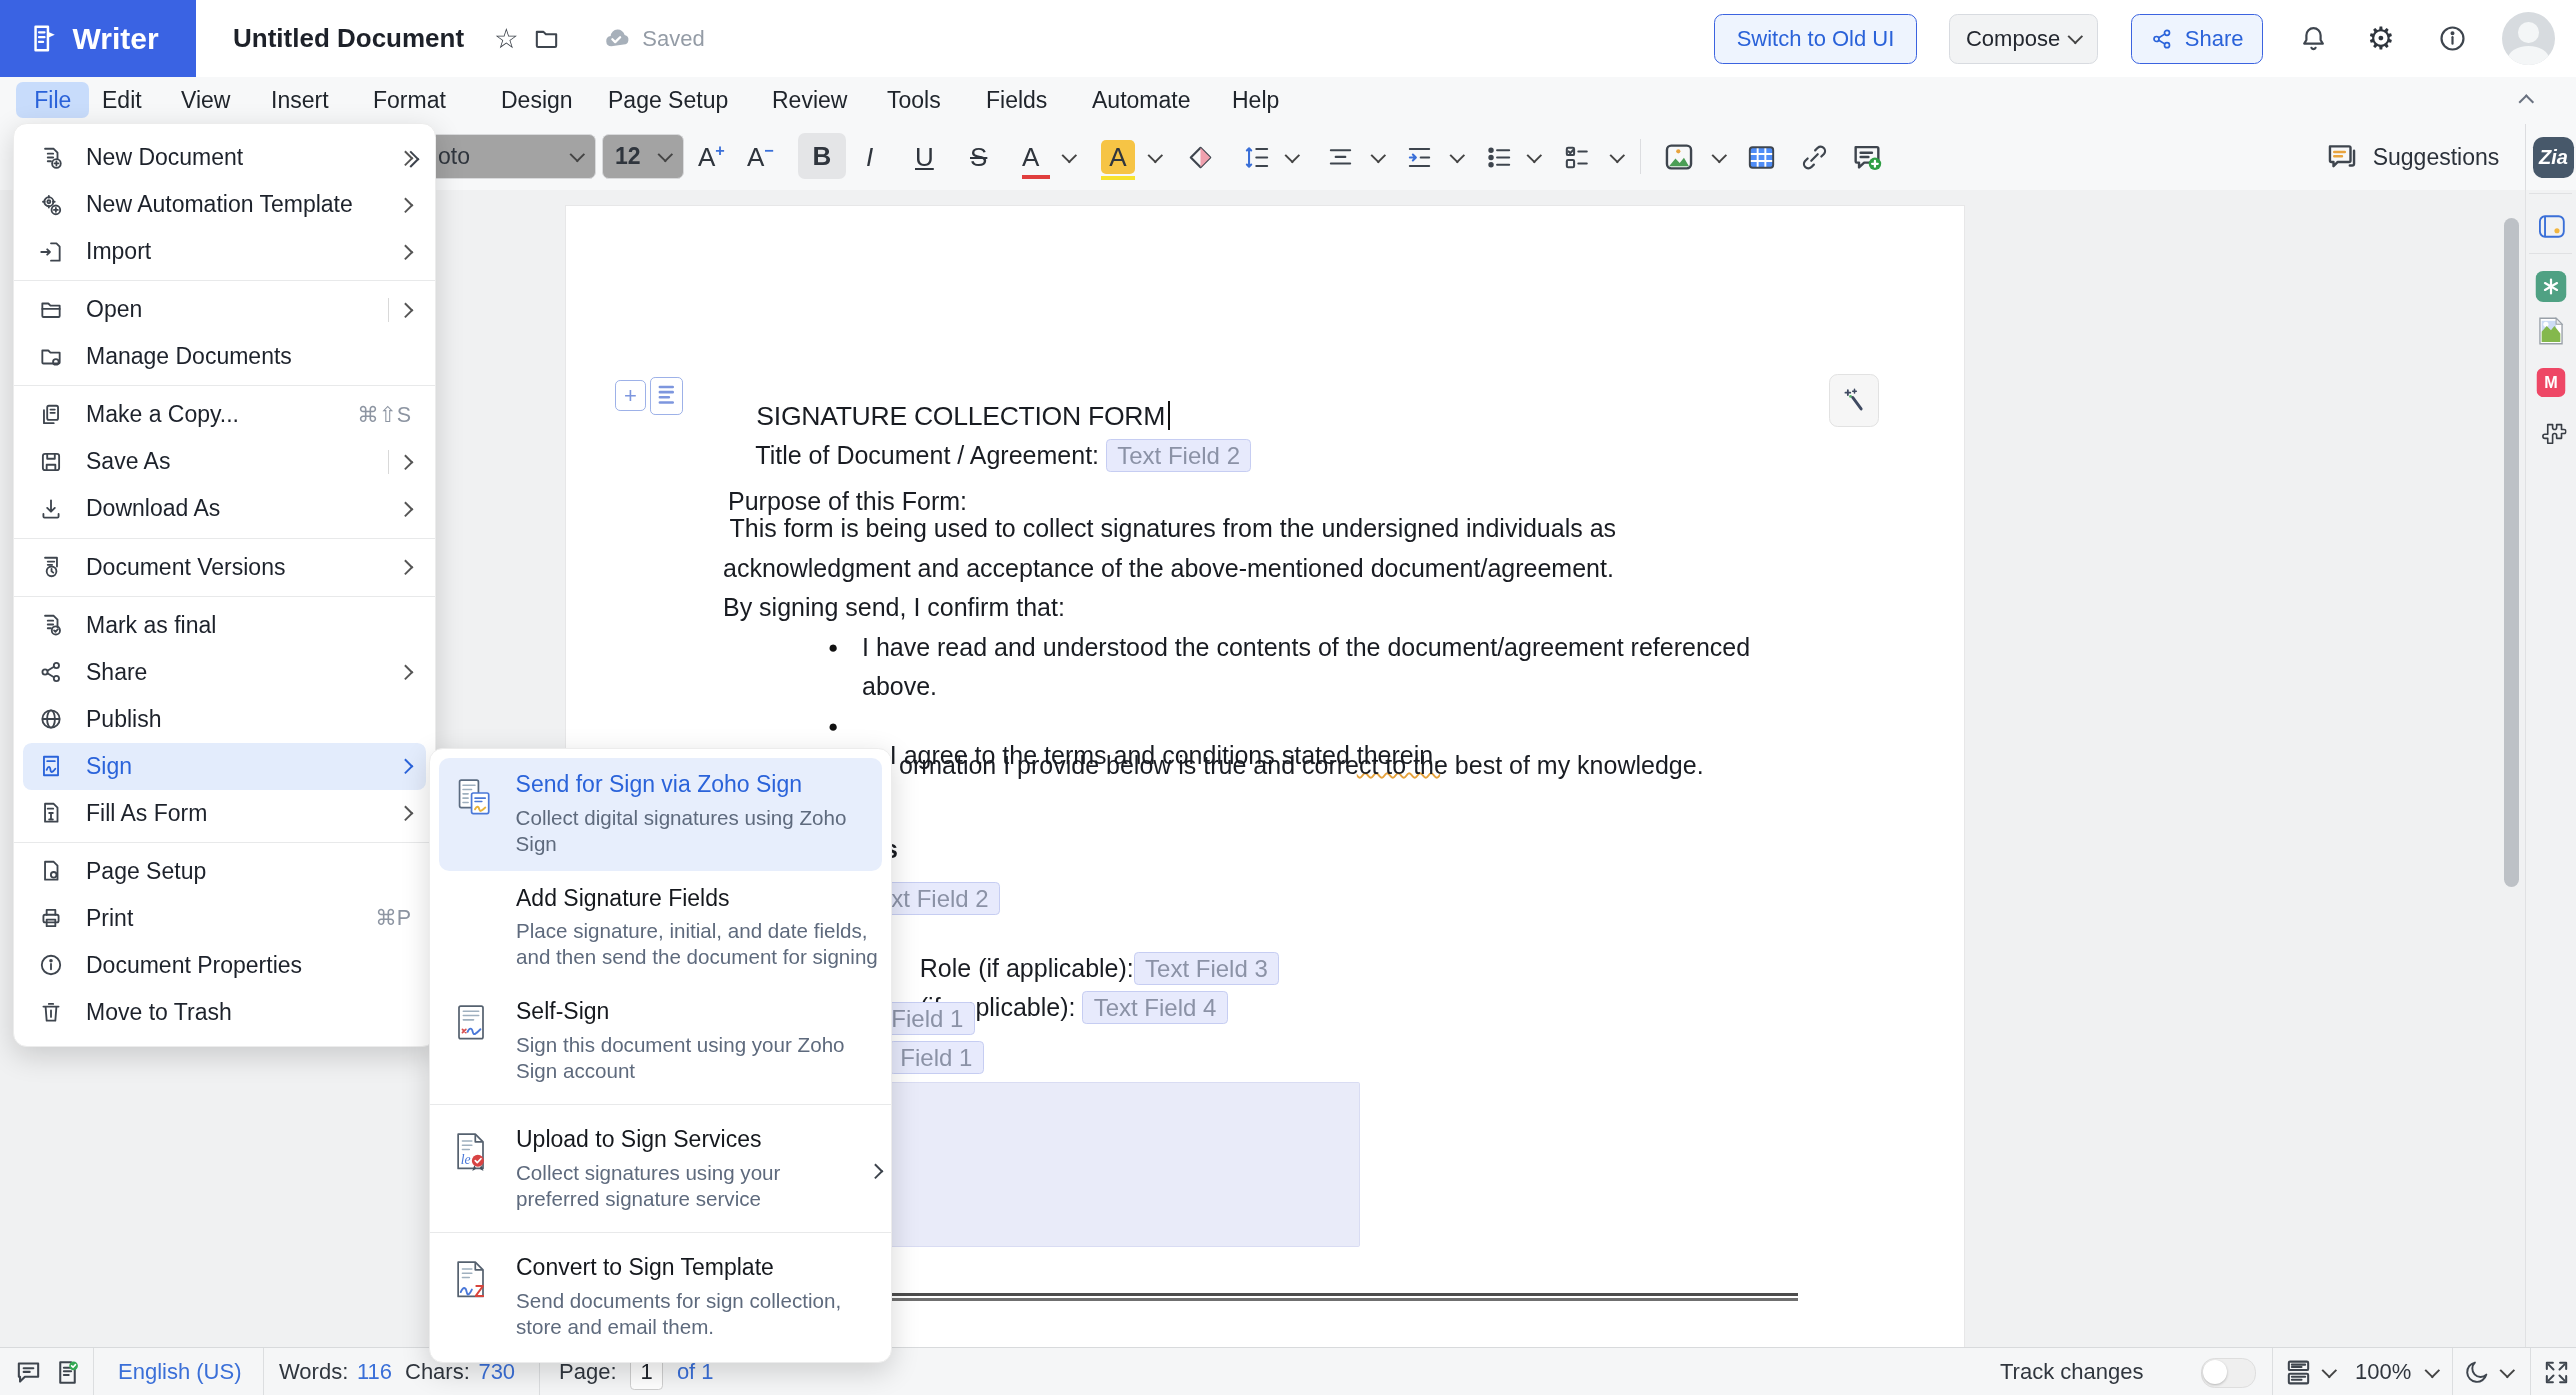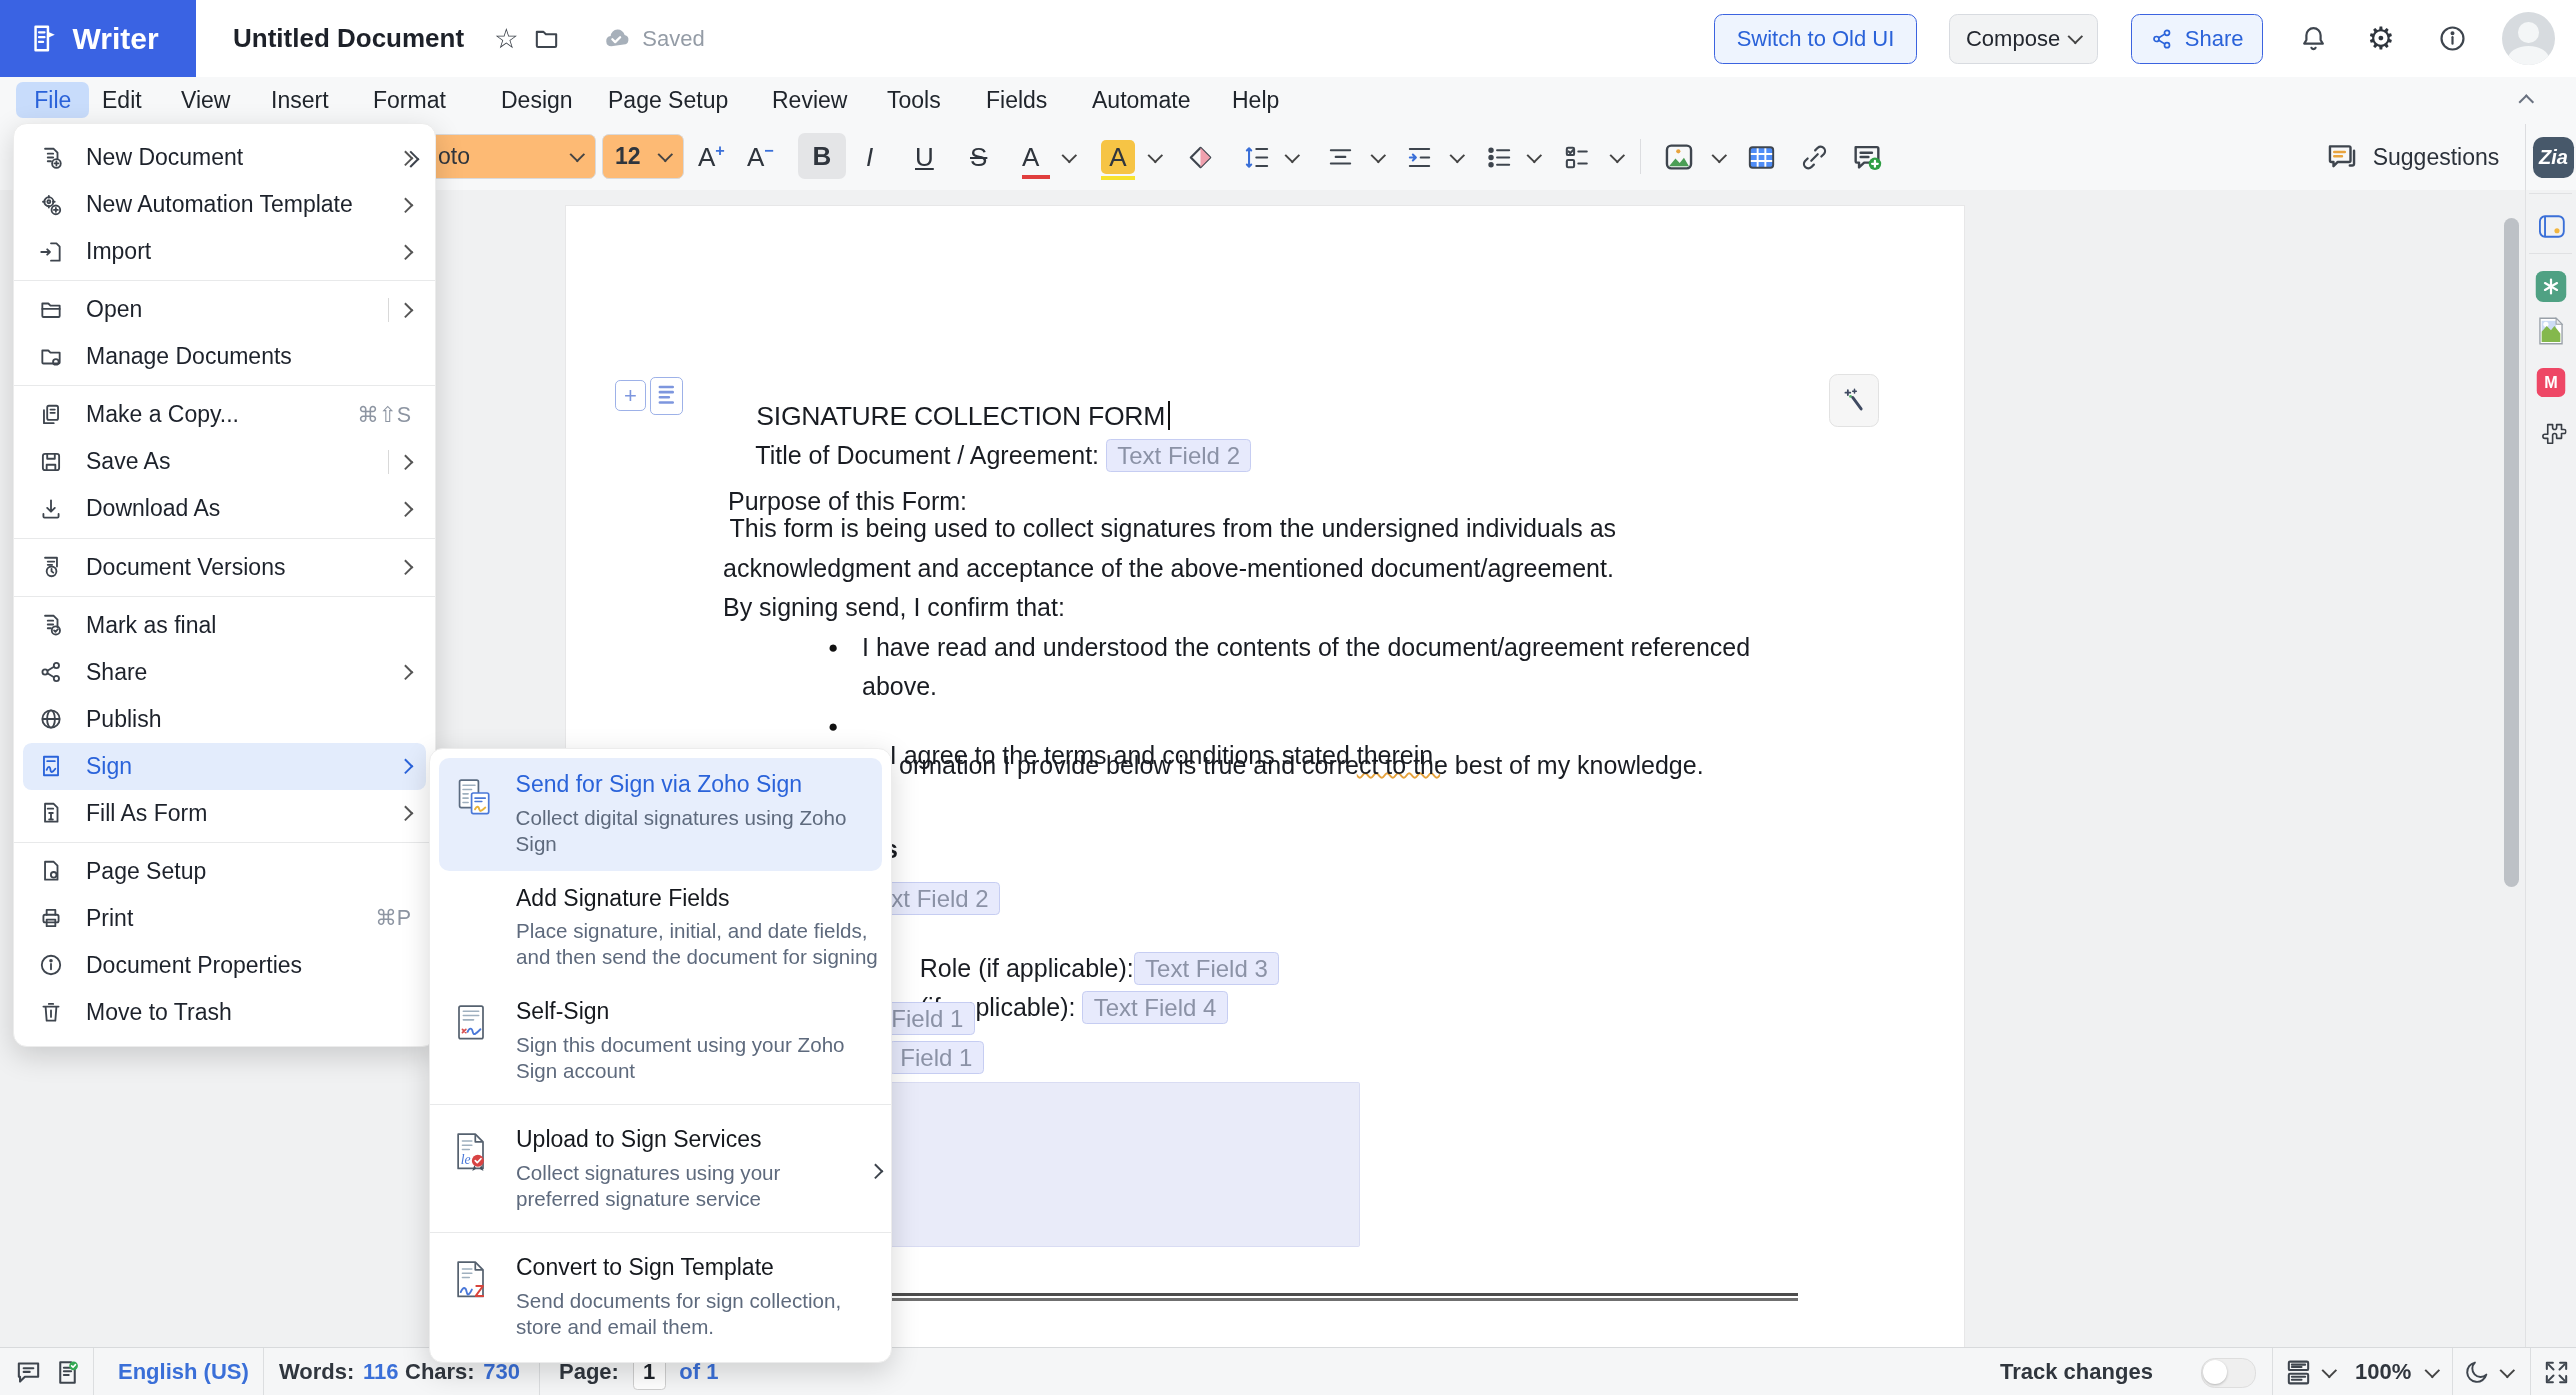--- a/index.html
+++ b/index.html
@@ -24,21 +24,21 @@
   .avatar{position:absolute;left:2502px;top:12px;width:53px;height:53px;border-radius:50%;background:#d7dbdf;overflow:hidden;}
   .avatar .head{position:absolute;left:16.3px;top:10.3px;width:20.6px;height:20.6px;border-radius:50%;background:#f4f6f7;}
   .avatar .body{position:absolute;left:6px;top:34px;width:41px;height:26px;border-radius:50%;background:#f4f6f7;}
   
   #menubar{position:absolute;left:0;top:77px;width:2576px;height:47px;background:#f7f8f9;border-bottom:0.9px solid #ececee;}
   .mitem{position:absolute;top:0;height:47px;display:flex;align-items:center;font-size:23px;color:#20252c;}
   .mpill{background:#c8dcfb;color:#2a62d9;border-radius:6.9px;padding:0 18px;height:36px;top:5.1px;}
   
   #toolbar{position:absolute;left:0;top:124px;width:2576px;height:66px;background:#f7f8f9;border-bottom:0.9px solid #e0e1e3;}
   .titem{position:absolute;top:0;height:66px;display:flex;align-items:center;color:#2f353d;}
-  .tbox{background:#fdba74;border:0.9px solid #d9dadc;border-radius:6.9px;height:45px;top:10.3px;box-sizing:border-box;display:flex;align-items:center;padding:0 12px;font-size:23px;justify-content:space-between;}
+  .tbox{background:#a3a3a3;border:0.9px solid #d9dadc;border-radius:6.9px;height:45px;top:10.3px;box-sizing:border-box;display:flex;align-items:center;padding:0 12px;font-size:23px;justify-content:space-between;}
   .tletter{font-size:26px;color:#2f353d;}
   .tsmall{font-size:16.3px;color:#3a6fd8;font-weight:bold;margin-top:-13.7px;}
   .tactive{background:#e4e5e7;border-radius:6.9px;height:46px;top:9.4px;width:48px;justify-content:center;}
   .tdivider{position:absolute;top:15.4px;width:0.9px;height:35px;background:#dcdde0;}
   .colbar{position:absolute;left:0;bottom:-6.9px;width:27.5px;height:4.3px;}
   
   #content{position:absolute;left:0;top:190px;width:2576px;height:1157px;background:#f0f1f2;overflow:hidden;}
   #page{position:absolute;left:565px;top:14.6px;width:1400px;height:1201px;background:#fff;border:0.9px solid #e7e7e8;box-sizing:border-box;}
   .doctext{font-size:25px;color:#191c22;white-space:pre;}
   .chip{display:inline-block;background:#e7eafc;border:0.9px solid #c6cdf2;border-radius:4.3px;color:#8b92a6;padding:1.7px 10.3px;font-size:24px;white-space:pre;}
@@ -46,21 +46,21 @@
   .bullet-dot{position:absolute;font-size:17px;color:#111;}
   .wavy{text-decoration-line:underline;text-decoration-style:wavy;text-decoration-color:#e6a23c;text-decoration-thickness:1.7px;text-underline-offset:7.7px;}
   .margin-box{position:absolute;border:1.7px solid #9db1e8;border-radius:5.1px;color:#7d96de;display:flex;align-items:center;justify-content:center;}
   .lavender{position:absolute;background:#e9ebf9;border:0.9px solid #d9dcf3;border-radius:1.7px;}
   .scroll-thumb{position:absolute;left:2504px;top:28px;width:14.6px;height:669px;border-radius:7.7px;background:#bdc1c6;}
   #rightpanel{position:absolute;left:2525px;top:0;width:51px;height:1157px;background:#f1f2f3;border-left:0.9px solid #e0e1e3;box-sizing:border-box;}
   .rp-sep{position:absolute;left:3.4px;width:43px;height:0.9px;background:#e0e1e3;}
   .rp-icon{position:absolute;left:50%;transform:translateX(-50%);}
   
   #statusbar{position:absolute;left:0;top:1347px;width:2576px;height:48px;background:#f5f6f7;border-top:0.9px solid #d8dadc;font-size:22px;}
-  .sitem{position:absolute;top:0;height:48px;display:flex;align-items:center;color:#30363e;font-weight:bold;}
+  .sitem{position:absolute;top:0;height:48px;display:flex;align-items:center;color:#30363e;}
   .ssep{position:absolute;top:0;width:0.9px;height:48px;background:#dcdee0;}
   .blue{color:#3a6fd8;}
   .pagebox{background:#fff;border:0.9px solid #cfcfcf;border-radius:4.3px;width:31px;height:33px;display:flex;align-items:center;justify-content:center;color:#20252c;}
   .toggle{position:absolute;left:2201px;top:10.3px;width:53px;height:27.5px;border-radius:13.7px;background:#efefef;border:0.9px solid #dedede;}
   .toggle .knob{position:absolute;left:0.9px;top:0.9px;width:24px;height:24px;border-radius:50%;background:#fff;box-shadow:0 0.9px 2.6px rgba(0,0,0,.25);}
   
   #filemenu{position:absolute;left:13px;top:123px;width:423px;background:#fff;border:0.9px solid #ececec;border-radius:13.7px;
     box-shadow:0 8.6px 29px rgba(0,0,0,.16);padding:10.3px 0;z-index:90;box-sizing:border-box;}
   .fm-row{display:flex;align-items:center;height:47px;padding:0 24px;font-size:23px;color:#1d222b;}
   .fm-row.hl{background:#e3ecfc;border-radius:8.6px;margin:0 8.6px;padding:0 15.4px;color:#2a63da;}

